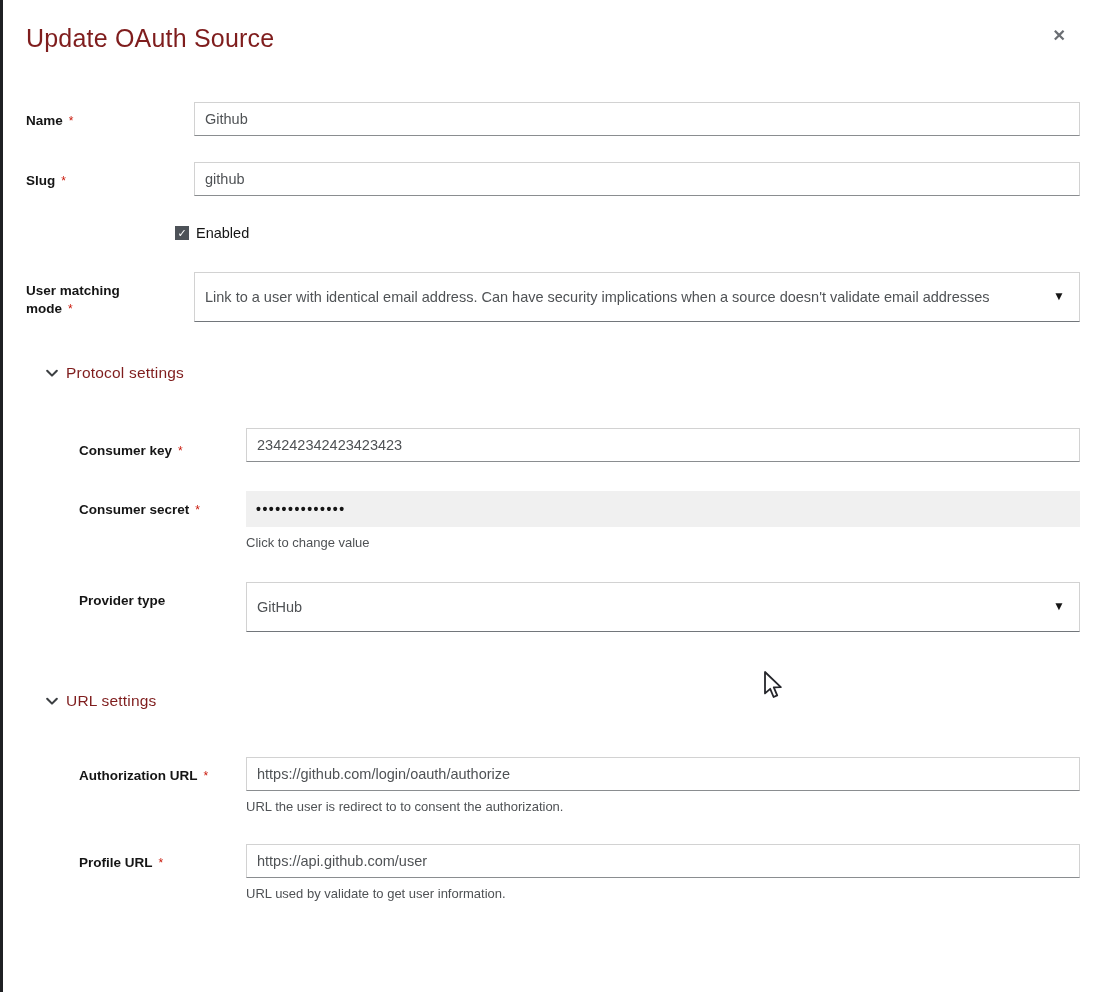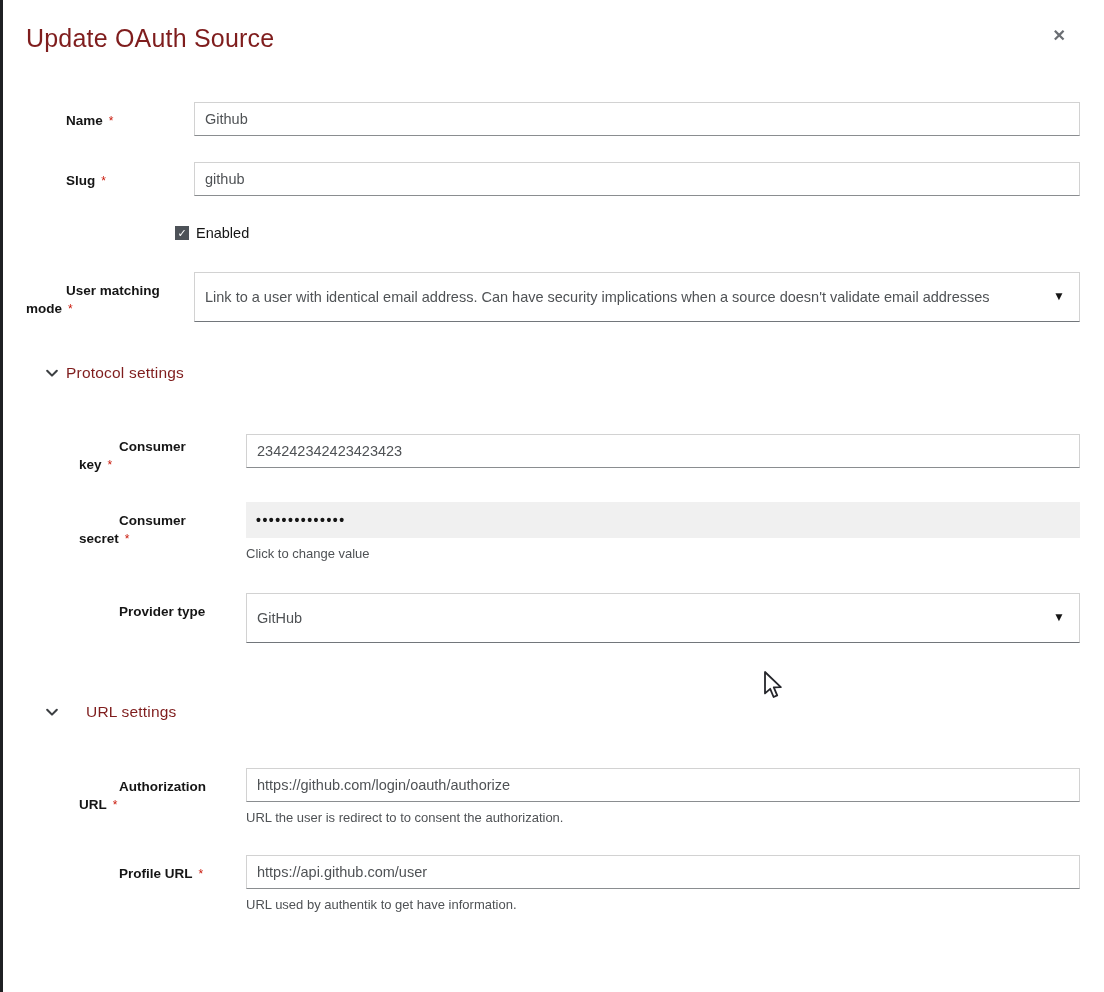--- a/index.html
+++ b/index.html
@@ -45,21 +45,20 @@
     flex: 0 0 149px;
     padding-top: 9px;
     padding-right: 10px;
   }
   .row.indented { margin-left: 53px; }
   .row.indented .label-col { flex: 0 0 148px; }
   .field-label {
     font-size: 13.5px;
     font-weight: 600;
     color: #151515;
-    margin-left: 40px;
   }
   .req {
     color: #c9190b;
     font-size: 12px;
     margin-left: 6px;
     font-weight: 400;
   }
   .input-col { flex: 1 1 auto; position: relative; padding-left: 19px; }
   .tf {
     width: 100%;
@@ -156,21 +155,21 @@
   }
   
   .mt-name { margin-top: 49px; }
   .mt-slug { margin-top: 26px; }
   .mt-enabled { margin-top: 29px; }
   .mt-matching { margin-top: 31px; }
   .mt-proto-hdr { margin-top: 42px; }
   .mt-ckey { margin-top: 46px; align-items: center; }
   .mt-csecret { margin-top: 29px; }
   .mt-ptype { margin-top: 32px; }
-  .mt-url-hdr { margin-top: 60px; gap: 20px; }
+  .mt-url-hdr { margin-top: 60px; }
   .mt-auth { margin-top: 47px; }
   .mt-access { margin-top: 30px; }
   .mt-profile { margin-top: 30px; }
   .cursor {
     position: absolute;
     left: 763px; top: 671px;
     pointer-events: none;
   }
 </style>
 </head>
@@ -275,21 +274,21 @@
     </div>
   </div>
 
 
   <div class="row indented mt-profile">
     <div class="label-col">
       <span class="field-label">Profile URL</span><span class="req">*</span>
     </div>
     <div class="input-col">
       <input class="tf" type="text" value="https://api.github.com/user" style="">
-      <div class="help-text">URL used by authentik to get have information.</div>
+      <div class="help-text">URL used by validate to get user information.</div>
     </div>
   </div>
 
   <svg class="cursor" width="24" height="28" viewBox="0 0 12 14">
     <path d="M1 0.5 L1 11.2 L3.6 8.9 L5.3 13 L7.1 12.2 L5.4 8.2 L8.9 8.1 Z" fill="#ffffff" stroke="#25262b" stroke-width="0.9" stroke-linejoin="round"></path>
   </svg>
 
 </div>
 
 </body></html>

